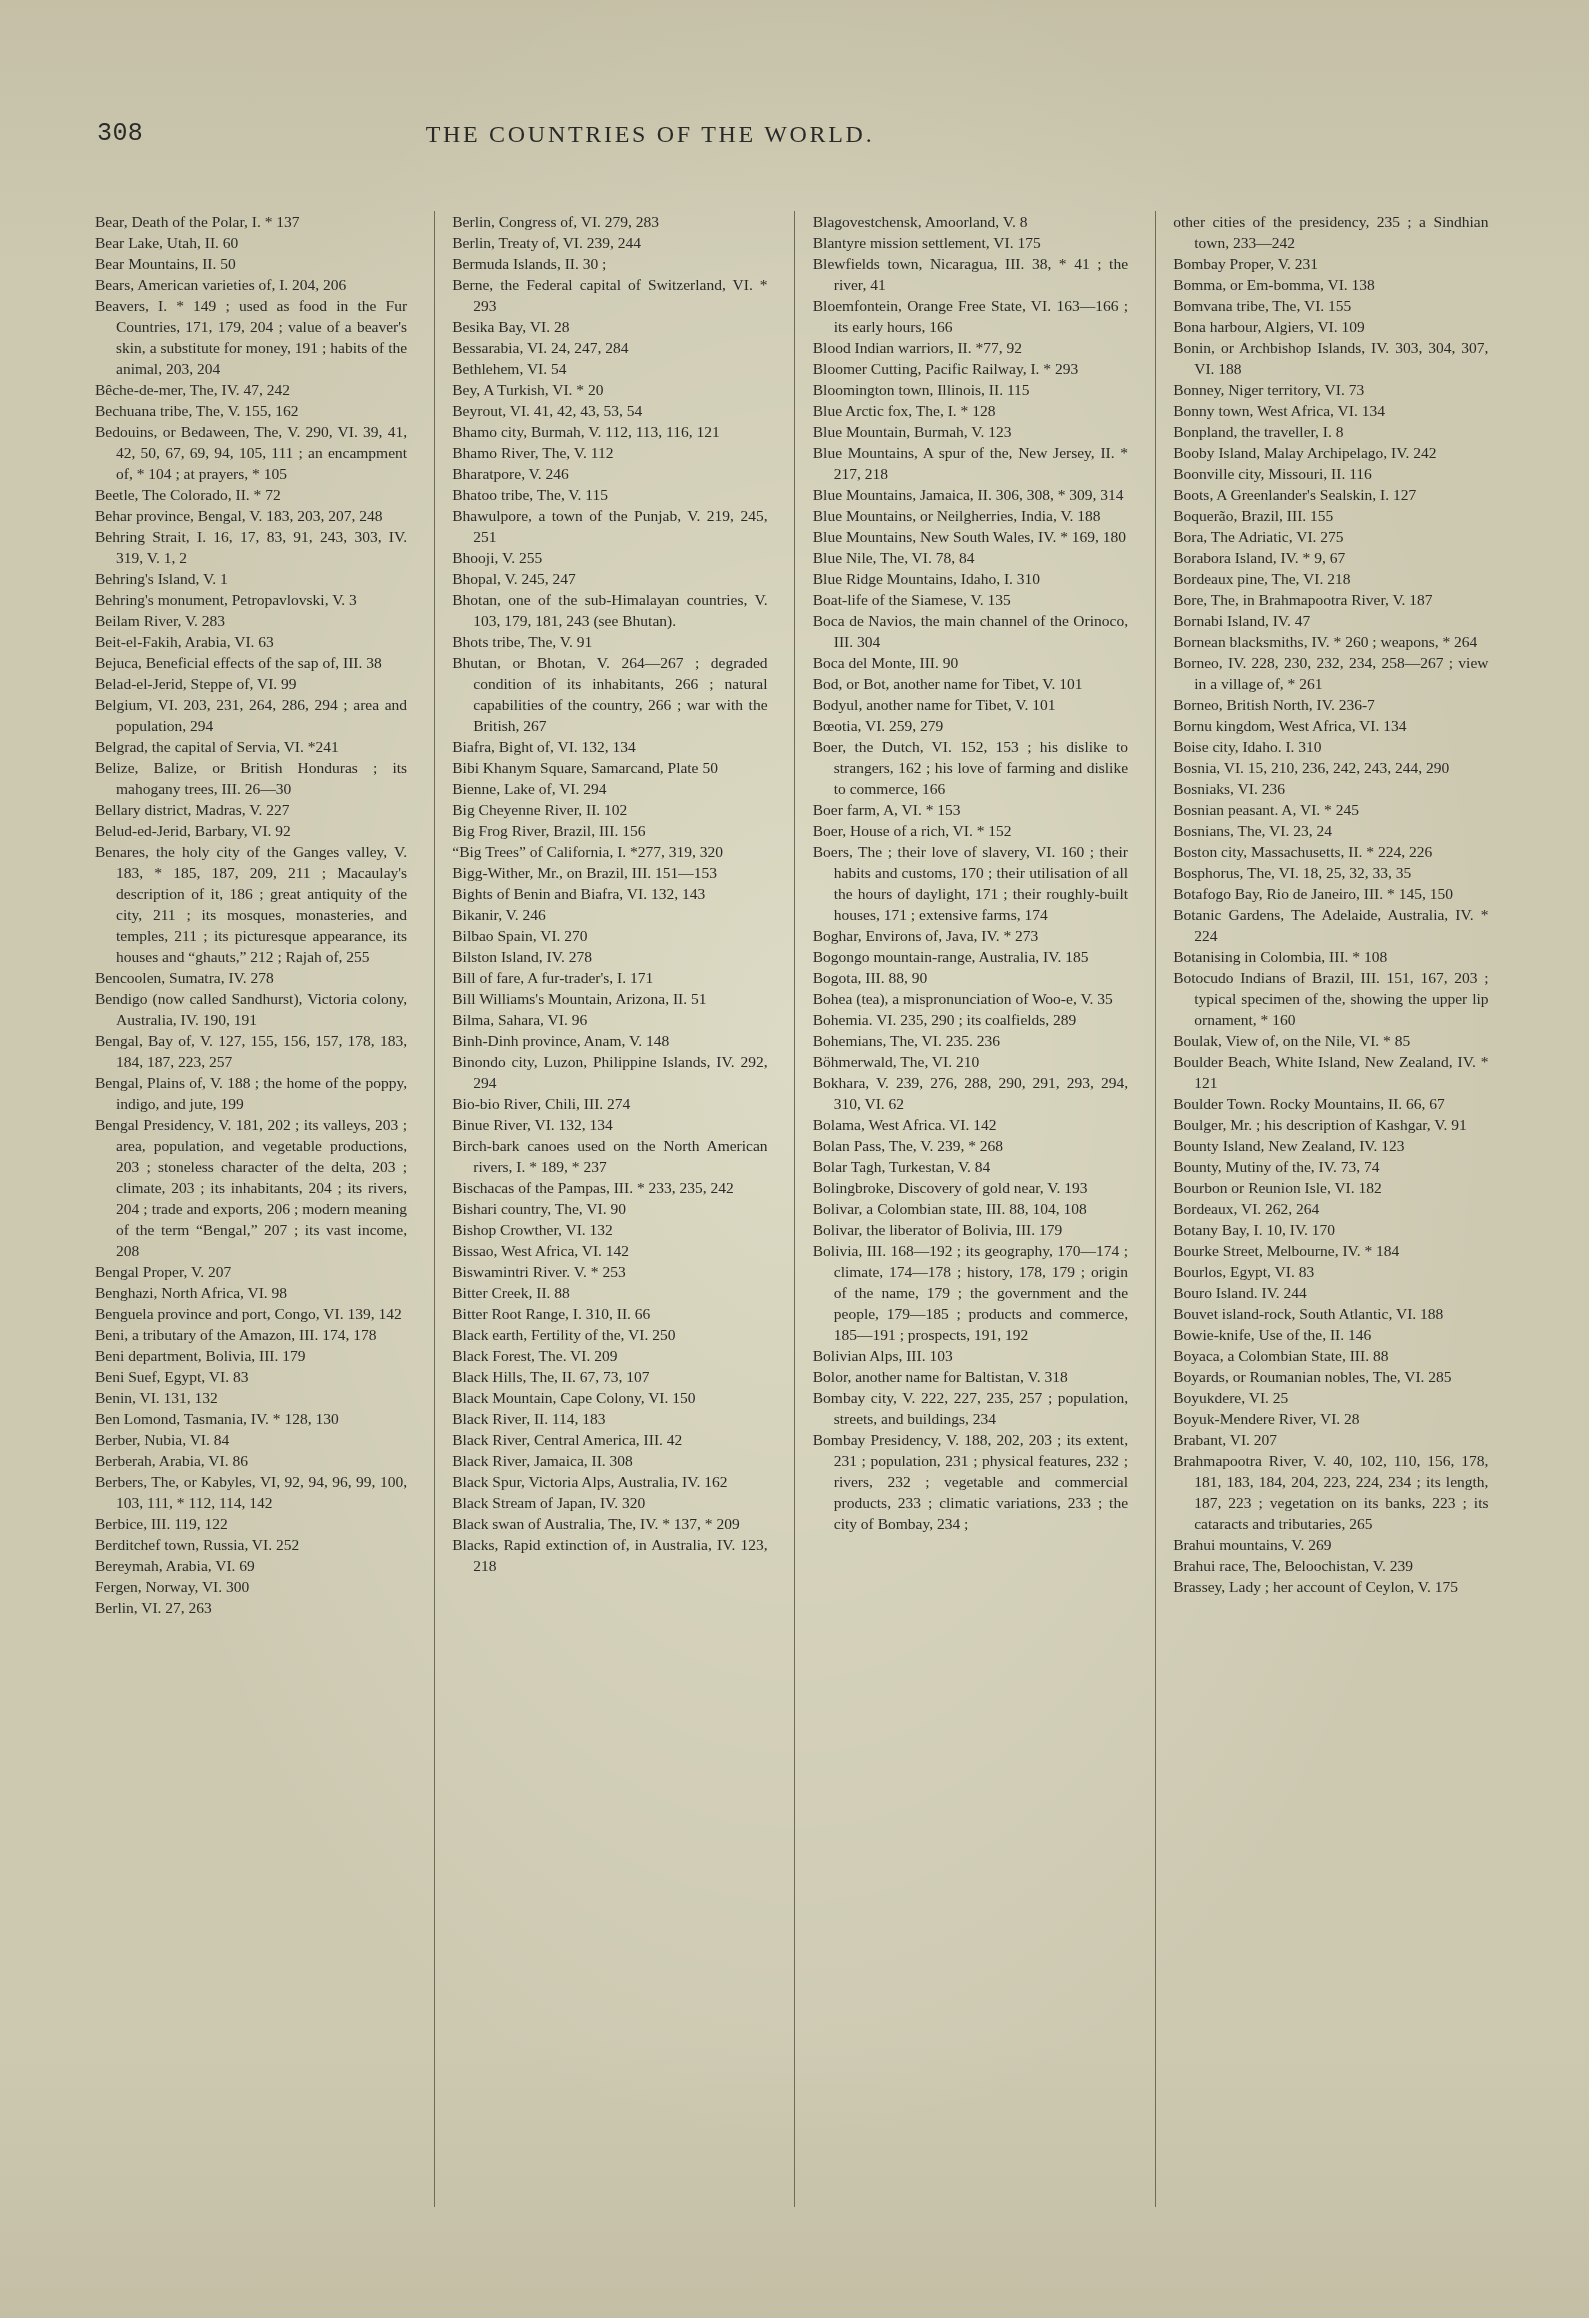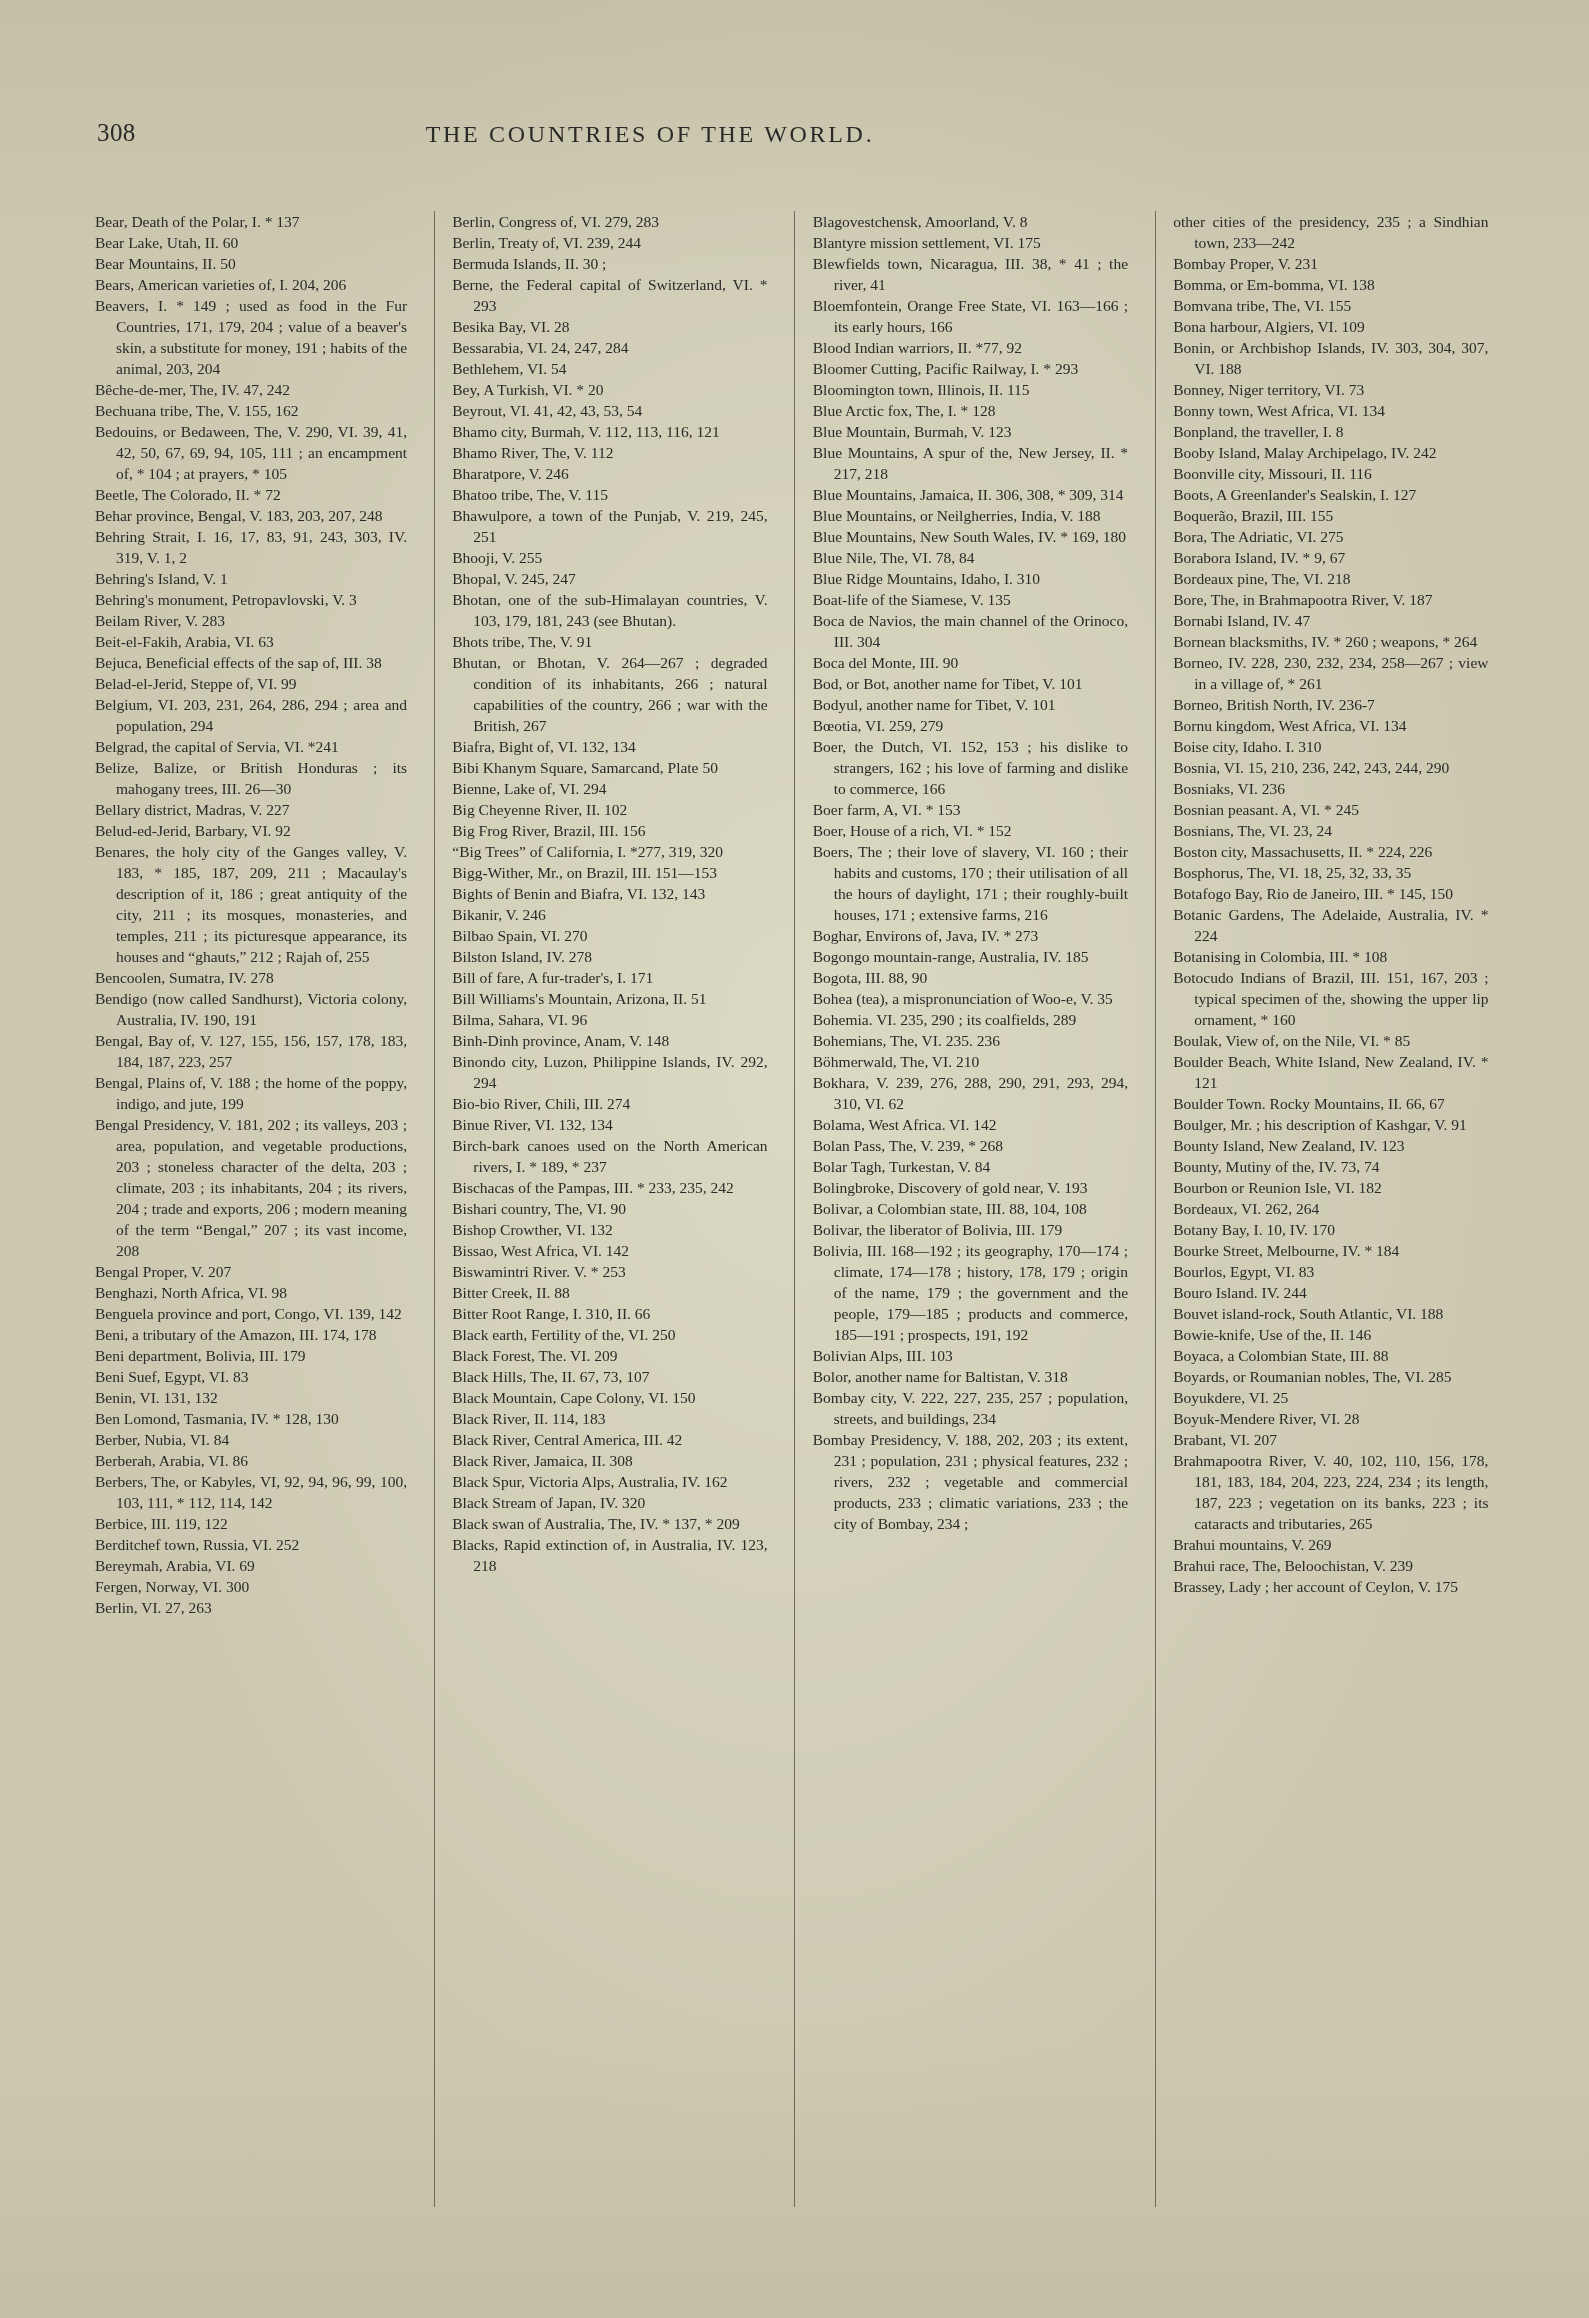--- a/index.html
+++ b/index.html
@@ -29,20 +29,21 @@
       radial-gradient(ellipse at 50% 45%, rgba(255,255,240,0.30) 0%, rgba(210,205,180,0.0) 62%),
       linear-gradient(180deg, rgba(160,152,120,0.20) 0%, rgba(0,0,0,0) 12%, rgba(0,0,0,0) 88%, rgba(160,152,120,0.22) 100%);
     pointer-events: none;
   }
   .folio {
     position: absolute;
     left: 97px;
     top: 119px;
     font-size: 25px;
     letter-spacing: 0.4px;
+    font-family: Liberation Mono, monospace;
   }
   .running-title {
     position: absolute;
     left: 0;
     top: 121px;
     width: 1300px;
     text-align: center;
     font-size: 24px;
     letter-spacing: 2.7px;
   }
@@ -216,21 +217,21 @@
           <p class="entry">Blue Ridge Mountains, Idaho, I. 310</p>
           <p class="entry">Boat-life of the Siamese, V. 135</p>
           <p class="entry">Boca de Navios, the main channel of the Orinoco, III. 304</p>
           <p class="entry">Boca del Monte, III. 90</p>
           <p class="entry">Bod, or Bot, another name for Tibet, V. 101</p>
           <p class="entry">Bodyul, another name for Tibet, V. 101</p>
           <p class="entry">Bœotia, VI. 259, 279</p>
           <p class="entry">Boer, the Dutch, VI. 152, 153 ; his dislike to strangers, 162 ; his love of farming and dislike to commerce, 166</p>
           <p class="entry">Boer farm, A, VI. * 153</p>
           <p class="entry">Boer, House of a rich, VI. * 152</p>
-          <p class="entry">Boers, The ; their love of slavery, VI. 160 ; their habits and customs, 170 ; their utilisation of all the hours of daylight, 171 ; their roughly-built houses, 171 ; extensive farms, 216</p>
+          <p class="entry">Boers, The ; their love of slavery, VI. 160 ; their habits and customs, 170 ; their utilisation of all the hours of daylight, 171 ; their roughly-built houses, 171 ; extensive farms, 174</p>
           <p class="entry">Boghar, Environs of, Java, IV. * 273</p>
           <p class="entry">Bogongo mountain-range, Australia, IV. 185</p>
           <p class="entry">Bogota, III. 88, 90</p>
           <p class="entry">Bohea (tea), a mispronunciation of Woo-e, V. 35</p>
           <p class="entry">Bohemia. VI. 235, 290 ; its coalfields, 289</p>
           <p class="entry">Bohemians, The, VI. 235. 236</p>
           <p class="entry">Böhmerwald, The, VI. 210</p>
           <p class="entry">Bokhara, V. 239, 276, 288, 290, 291, 293, 294, 310, VI. 62</p>
           <p class="entry">Bolama, West Africa. VI. 142</p>
           <p class="entry">Bolan Pass, The, V. 239, * 268</p>

